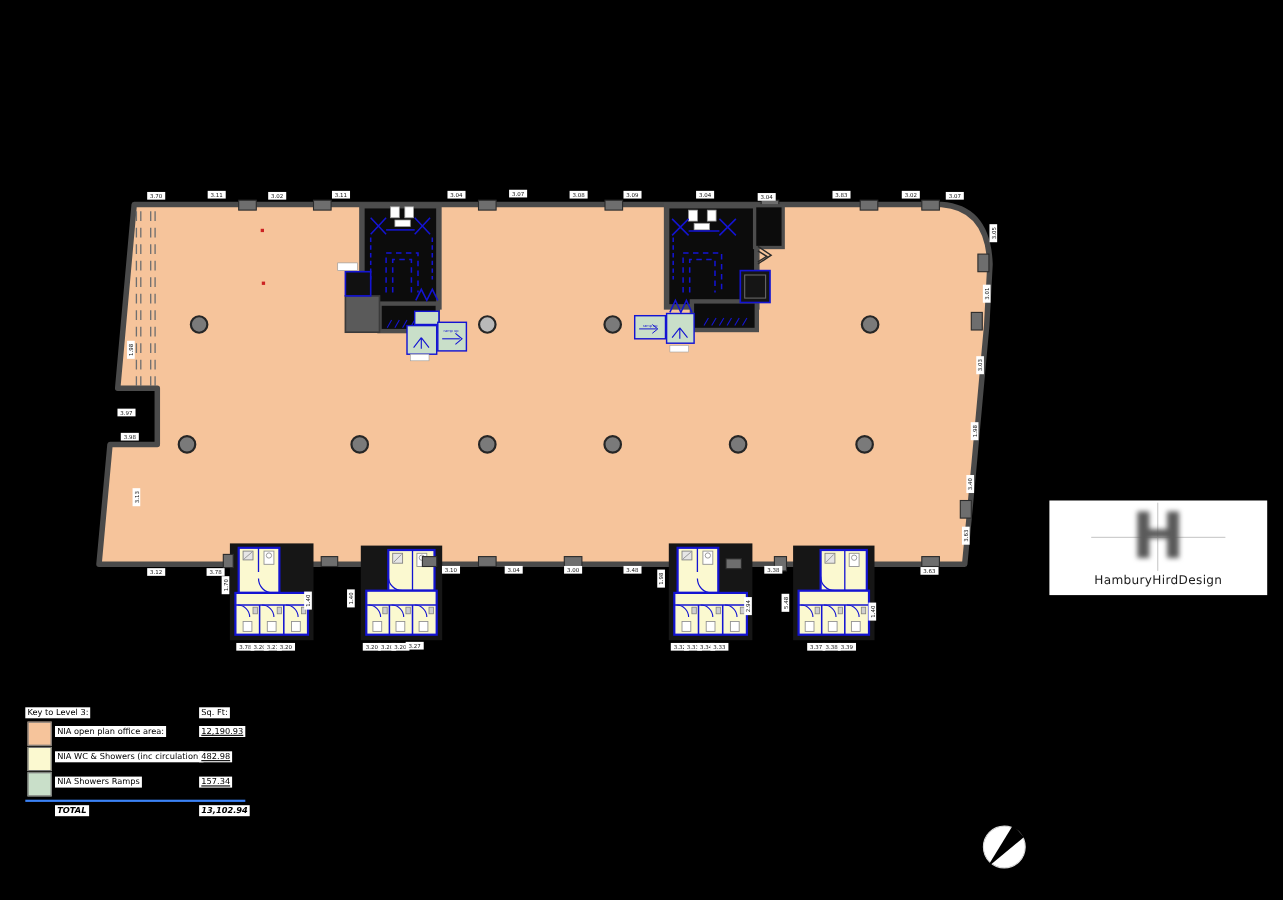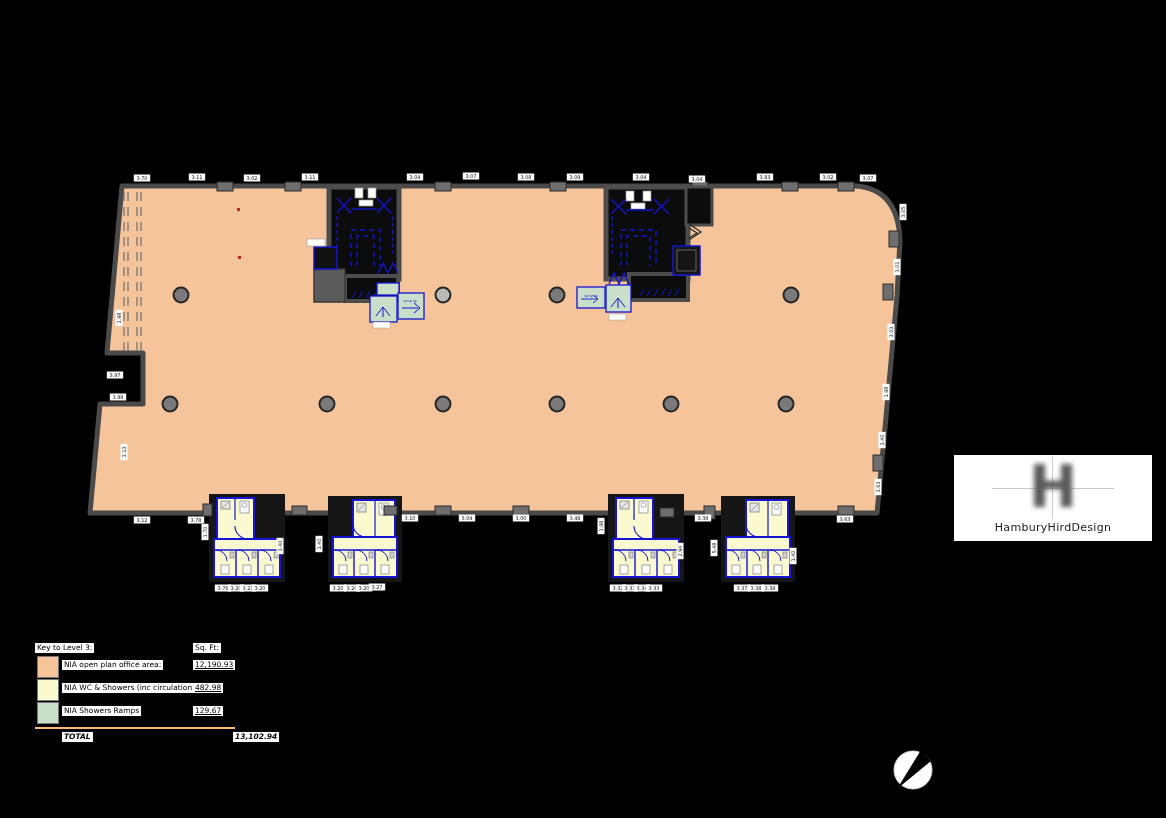--- a/index.html
+++ b/index.html
@@ -2,34 +2,34 @@
 <html><head>
 <meta charset="utf-8">
 <style>
   html,body{margin:0;padding:0;background:#000;}
   .canvas{position:relative;width:1166px;height:818px;background:#000;overflow:hidden;
           font-family:"DejaVu Sans", sans-serif;}
   svg{position:absolute;left:0;top:0;}
   .dim{font:5px "DejaVu Sans", sans-serif;fill:#111;text-anchor:middle;}
   .tinyblue{font:3.2px "DejaVu Sans", sans-serif;fill:#1414d2;text-anchor:middle;}
   
-  .legend{position:absolute;left:35px;top:643px;width:200px;color:#000;}
+  .legend{position:absolute;left:23px;top:643px;width:200px;color:#000;}
   .lbox{background:#fff;color:#000;font-size:7.5px;line-height:10px;padding:0 2px;
         display:inline-block;white-space:nowrap;}
   .legend-head{position:relative;height:13px;}
   .legend-head .title{position:absolute;left:0;top:0;}
   .legend-head .sqft{position:absolute;left:158px;top:0;}
   .legend-row{position:relative;height:23px;}
   .legend-row .swatch{position:absolute;left:2px;top:0;width:20px;height:20px;
                       border:1px solid #777;}
   .legend-row .rlabel{position:absolute;left:27px;top:4px;}
   .legend-row .rvalue{position:absolute;left:158px;top:4px;text-decoration:underline;}
-  .legend-total{position:relative;height:18px;border-top:2px solid #fdba74;margin-top:2px;}
+  .legend-total{position:relative;height:18px;border-top:2px solid #3b82f6;margin-top:2px;}
   .legend-total .tlabel{position:absolute;left:27px;top:3px;font-weight:bold;font-style:italic;}
-  .legend-total .tvalue{position:absolute;left:158px;top:3px;font-weight:bold;font-style:italic;margin-left:40px;}
+  .legend-total .tvalue{position:absolute;left:158px;top:3px;font-weight:bold;font-style:italic;}
   
   .logo-box{position:absolute;left:954px;top:455px;width:198px;height:86px;background:#fff;
             text-align:center;}
   .logo-h-wrap{position:relative;height:66px;}
   .logo-h{font-weight:bold;font-size:58px;line-height:64px;color:#5a5a5a;
           filter:blur(2.6px);display:inline-block;}
   .cross-h{position:absolute;left:38px;right:38px;top:33px;height:1px;background:#c9c9c9;}
   .cross-v{position:absolute;left:98px;top:2px;height:62px;width:1px;background:#c9c9c9;}
   .logo-name{font-size:11px;color:#1b1b1b;letter-spacing:0.3px;}
 </style>
@@ -465,21 +465,21 @@
     <span class="lbox rvalue">12,190.93</span>
   </div>
   <div class="legend-row">
     <span class="swatch" style="background: rgb(251, 249, 208);"></span>
     <span class="lbox rlabel">NIA WC &amp; Showers (inc circulation)</span>
     <span class="lbox rvalue">482.98</span>
   </div>
   <div class="legend-row">
     <span class="swatch" style="background: rgb(201, 223, 201);"></span>
     <span class="lbox rlabel">NIA Showers Ramps</span>
-    <span class="lbox rvalue">129.67</span>
+    <span class="lbox rvalue">157.34</span>
   </div>
   <div class="legend-total">
     <span class="lbox tlabel">TOTAL</span>
     <span class="lbox tvalue">13,102.94</span>
   </div>
 </div>
 
 <div class="logo-box">
   <div class="logo-h-wrap">
     <div class="cross-h"></div>

